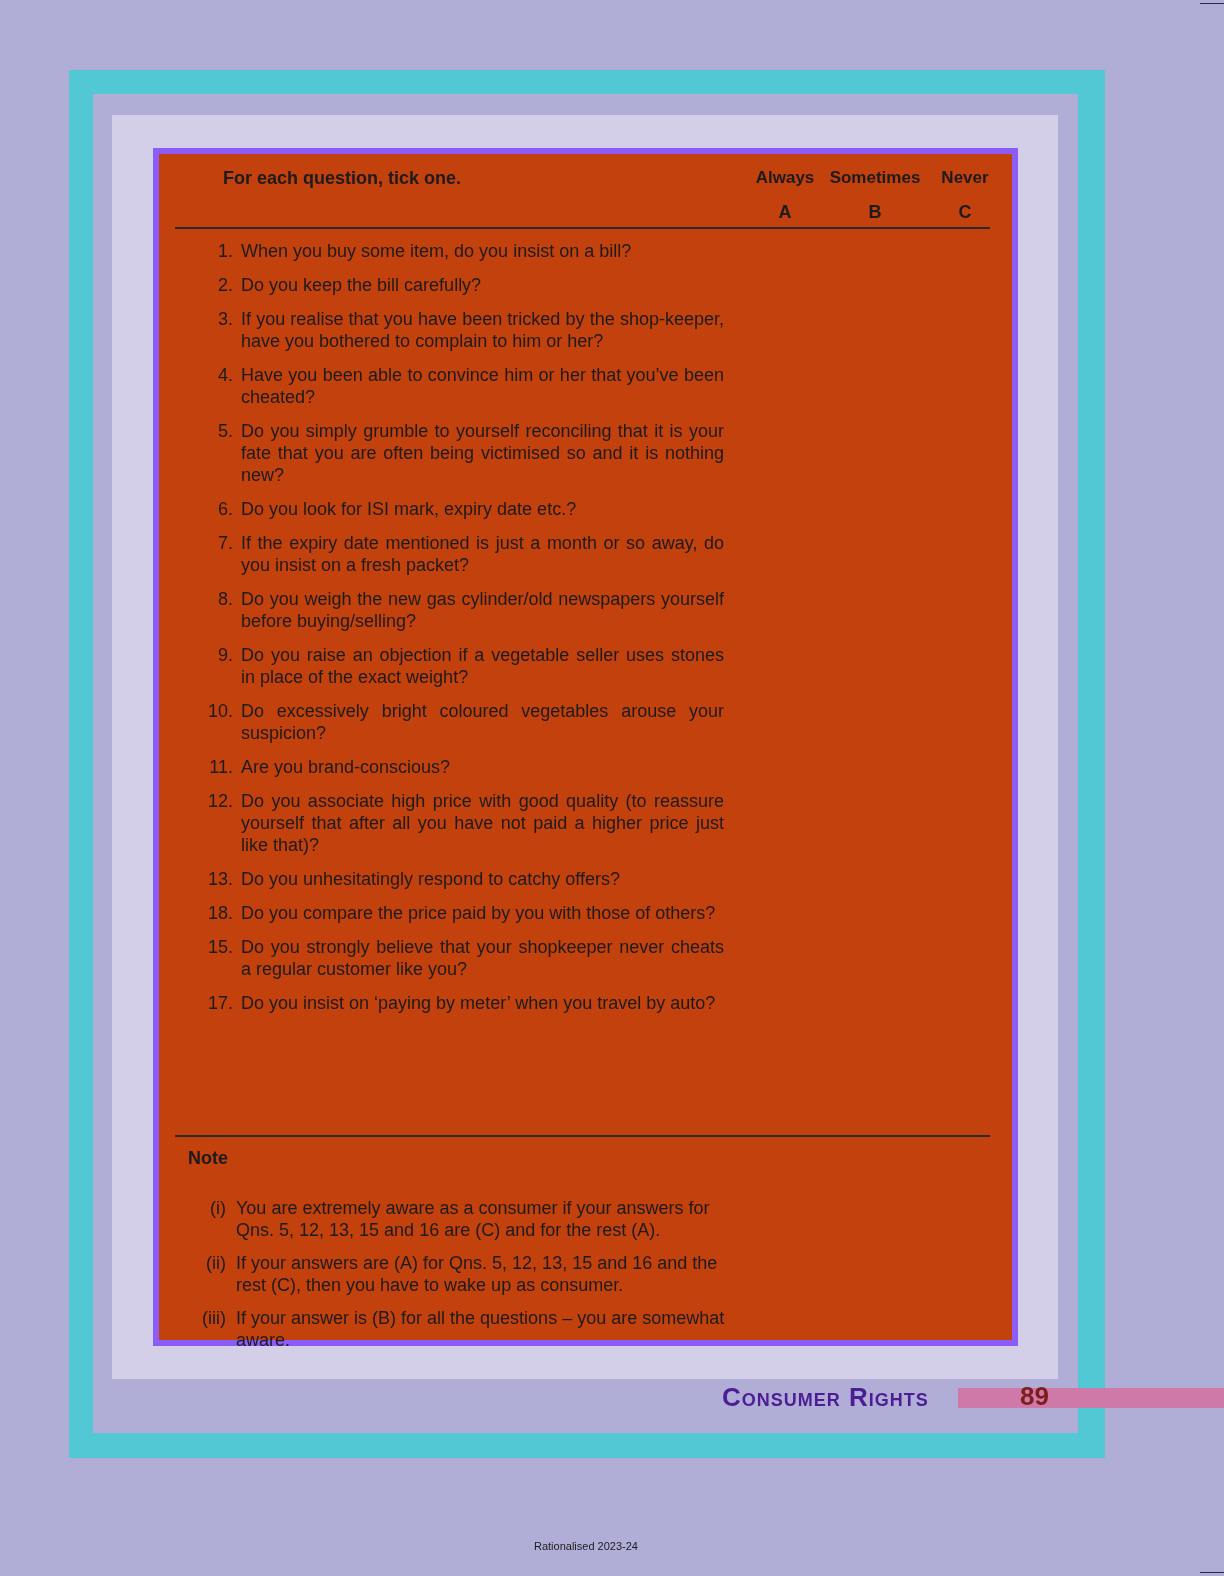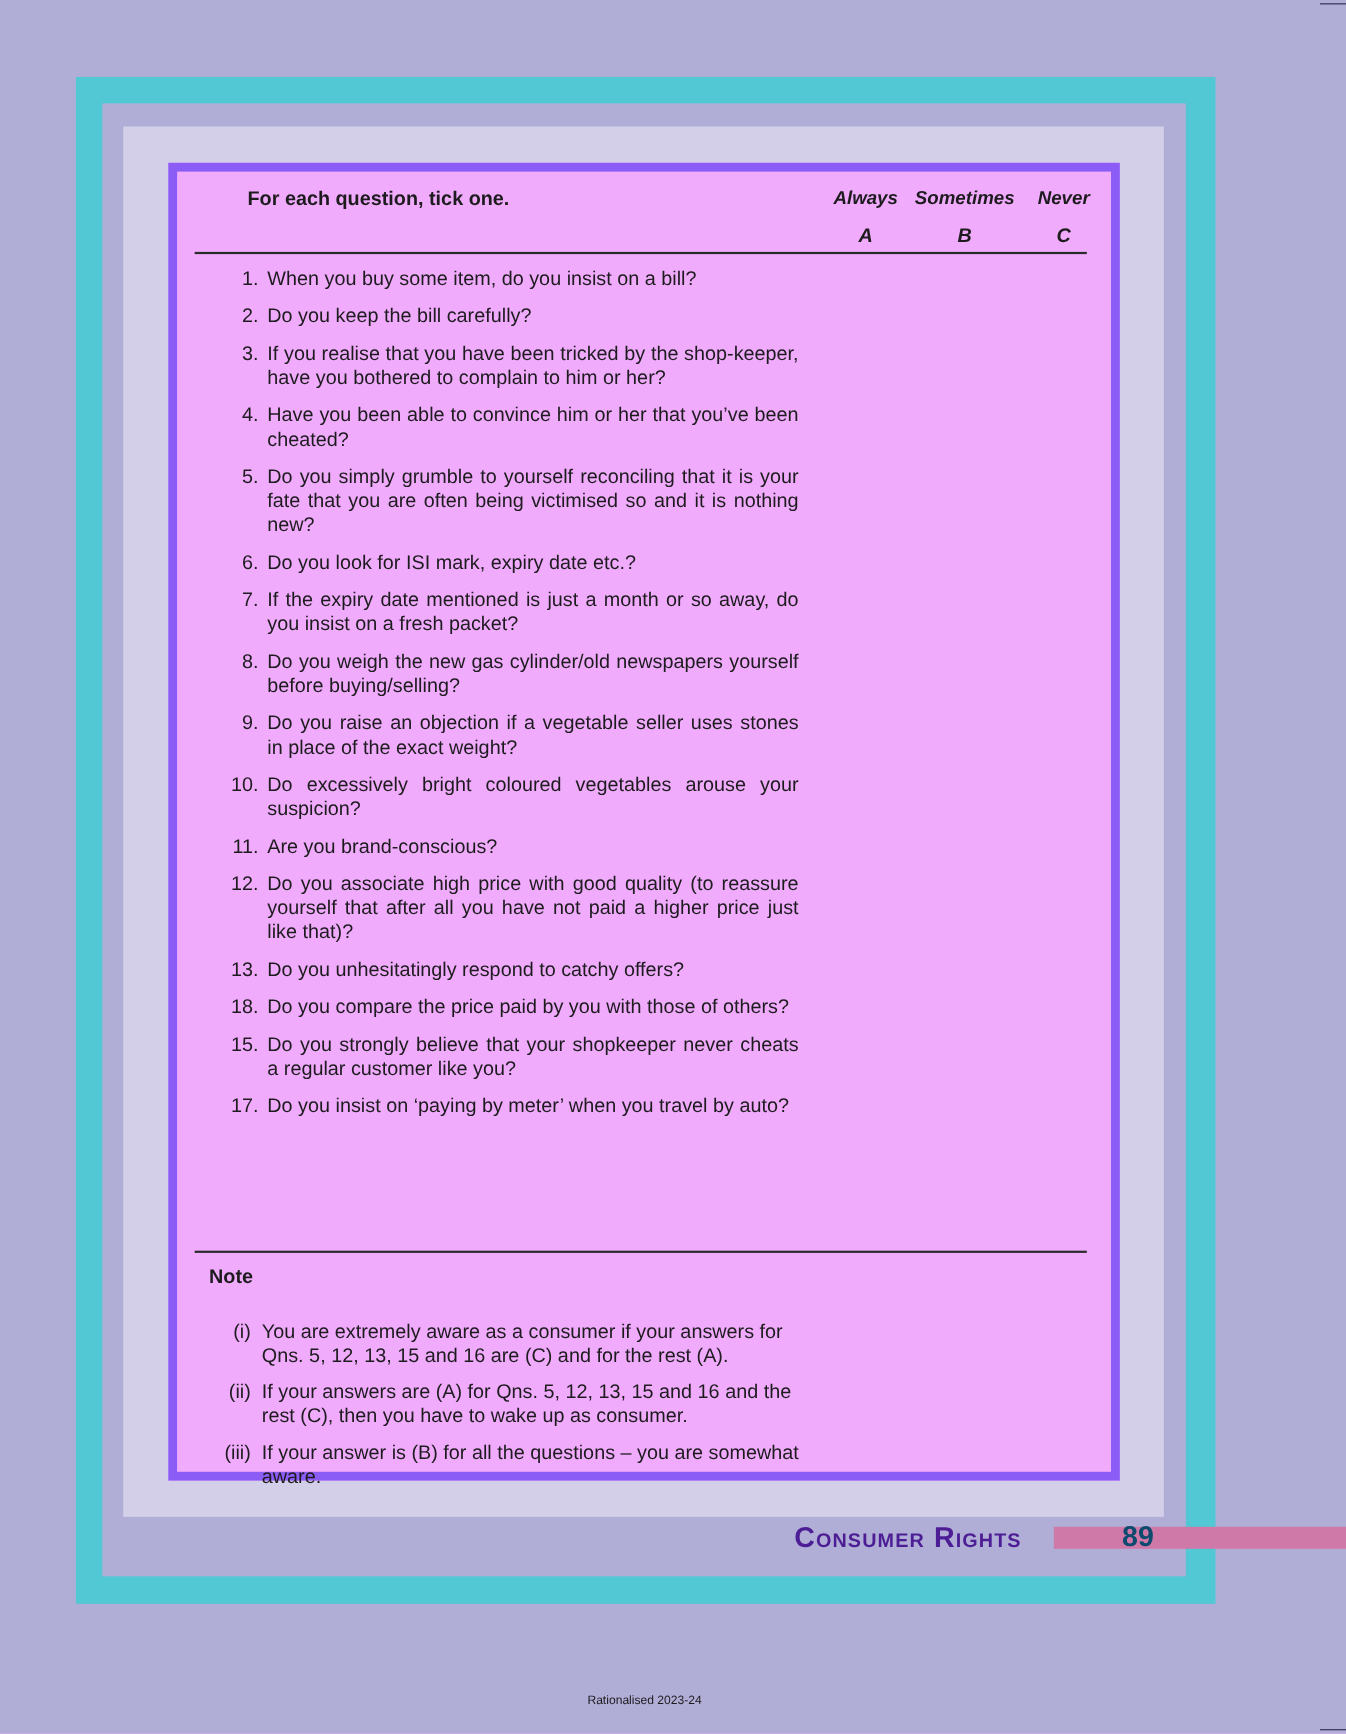--- a/index.html
+++ b/index.html
@@ -8,36 +8,36 @@
     background:#b0aed6;
     font-family:"Liberation Sans", "DejaVu Sans", sans-serif;
     color:#1d1b1e;
   }
   .crop-mark { position:absolute; height:1px; background:#2a2550; }
   .teal-frame { position:absolute; left:69px; top:70px; width:1036px; height:1388px; background:#51c8d4; }
   .lav-inner { position:absolute; left:93px; top:94px; width:985px; height:1339px; background:#b0aed6; }
   .light-panel { position:absolute; left:112px; top:115px; width:946px; height:1264px; background:#d3cfe9; }
   .box {
     position:absolute; left:153px; top:148px; width:865px; height:1198px;
-    background:#f0abfc; border:8px solid #8b5cf6; box-sizing:border-box;
+    background:#c2410c; border:6px solid #8b5cf6; box-sizing:border-box;
   }
   .head-title { position:absolute; left:64px; top:14px; font-size:18px; font-weight:bold; }
-  .col { position:absolute; top:14px; font-size:17px; font-weight:bold; text-align:center;font-style:italic; }
+  .col { position:absolute; top:14px; font-size:17px; font-weight:bold; text-align:center; }
   .col .sub { display:block; margin-top:14px; font-size:18px; }
   .rule { position:absolute; left:16px; right:22px; height:2px; background:#2a2a2a; }
   .q-list { position:absolute; left:0; top:86px; width:565px; }
   .q { position:relative; padding-left:82px; font-size:18px; line-height:22px; margin-bottom:12px; text-align:justify; }
   .q .num { position:absolute; left:0; width:74px; text-align:right; }
   .note { position:absolute; left:29px; top:994px; width:560px; }
   .note-title { font-size:18px; font-weight:bold; margin-bottom:28px; }
   .ni { position:relative; padding-left:48px; font-size:18px; line-height:22px; margin-bottom:11px; }
   .ni .num { position:absolute; left:0; width:38px; text-align:right; }
   .footer-bar { position:absolute; left:958px; top:1388px; width:266px; height:20px; background:#cf79a8; }
   .footer-title { position:absolute; left:722px; top:1382px; font-size:26px; font-weight:bold; color:#4c1d95; font-variant:small-caps; letter-spacing:1px; }
-  .page-num { position:absolute; left:1020px; top:1381px; font-size:26px; font-weight:bold; color:#0c4a6e; }
+  .page-num { position:absolute; left:1020px; top:1381px; font-size:26px; font-weight:bold; color:#7f1d1d; }
   .bottom-note { position:absolute; left:534px; top:1540px; font-size:11px; }
 </style>
 </head>
 <body>
 
 <div class="crop-mark" style="left:1200px;top:3px;width:24px;"></div>
 <div class="crop-mark" style="left:1200px;top:1572px;width:24px;"></div>
 
 <div class="teal-frame"></div>
 <div class="lav-inner"></div>

